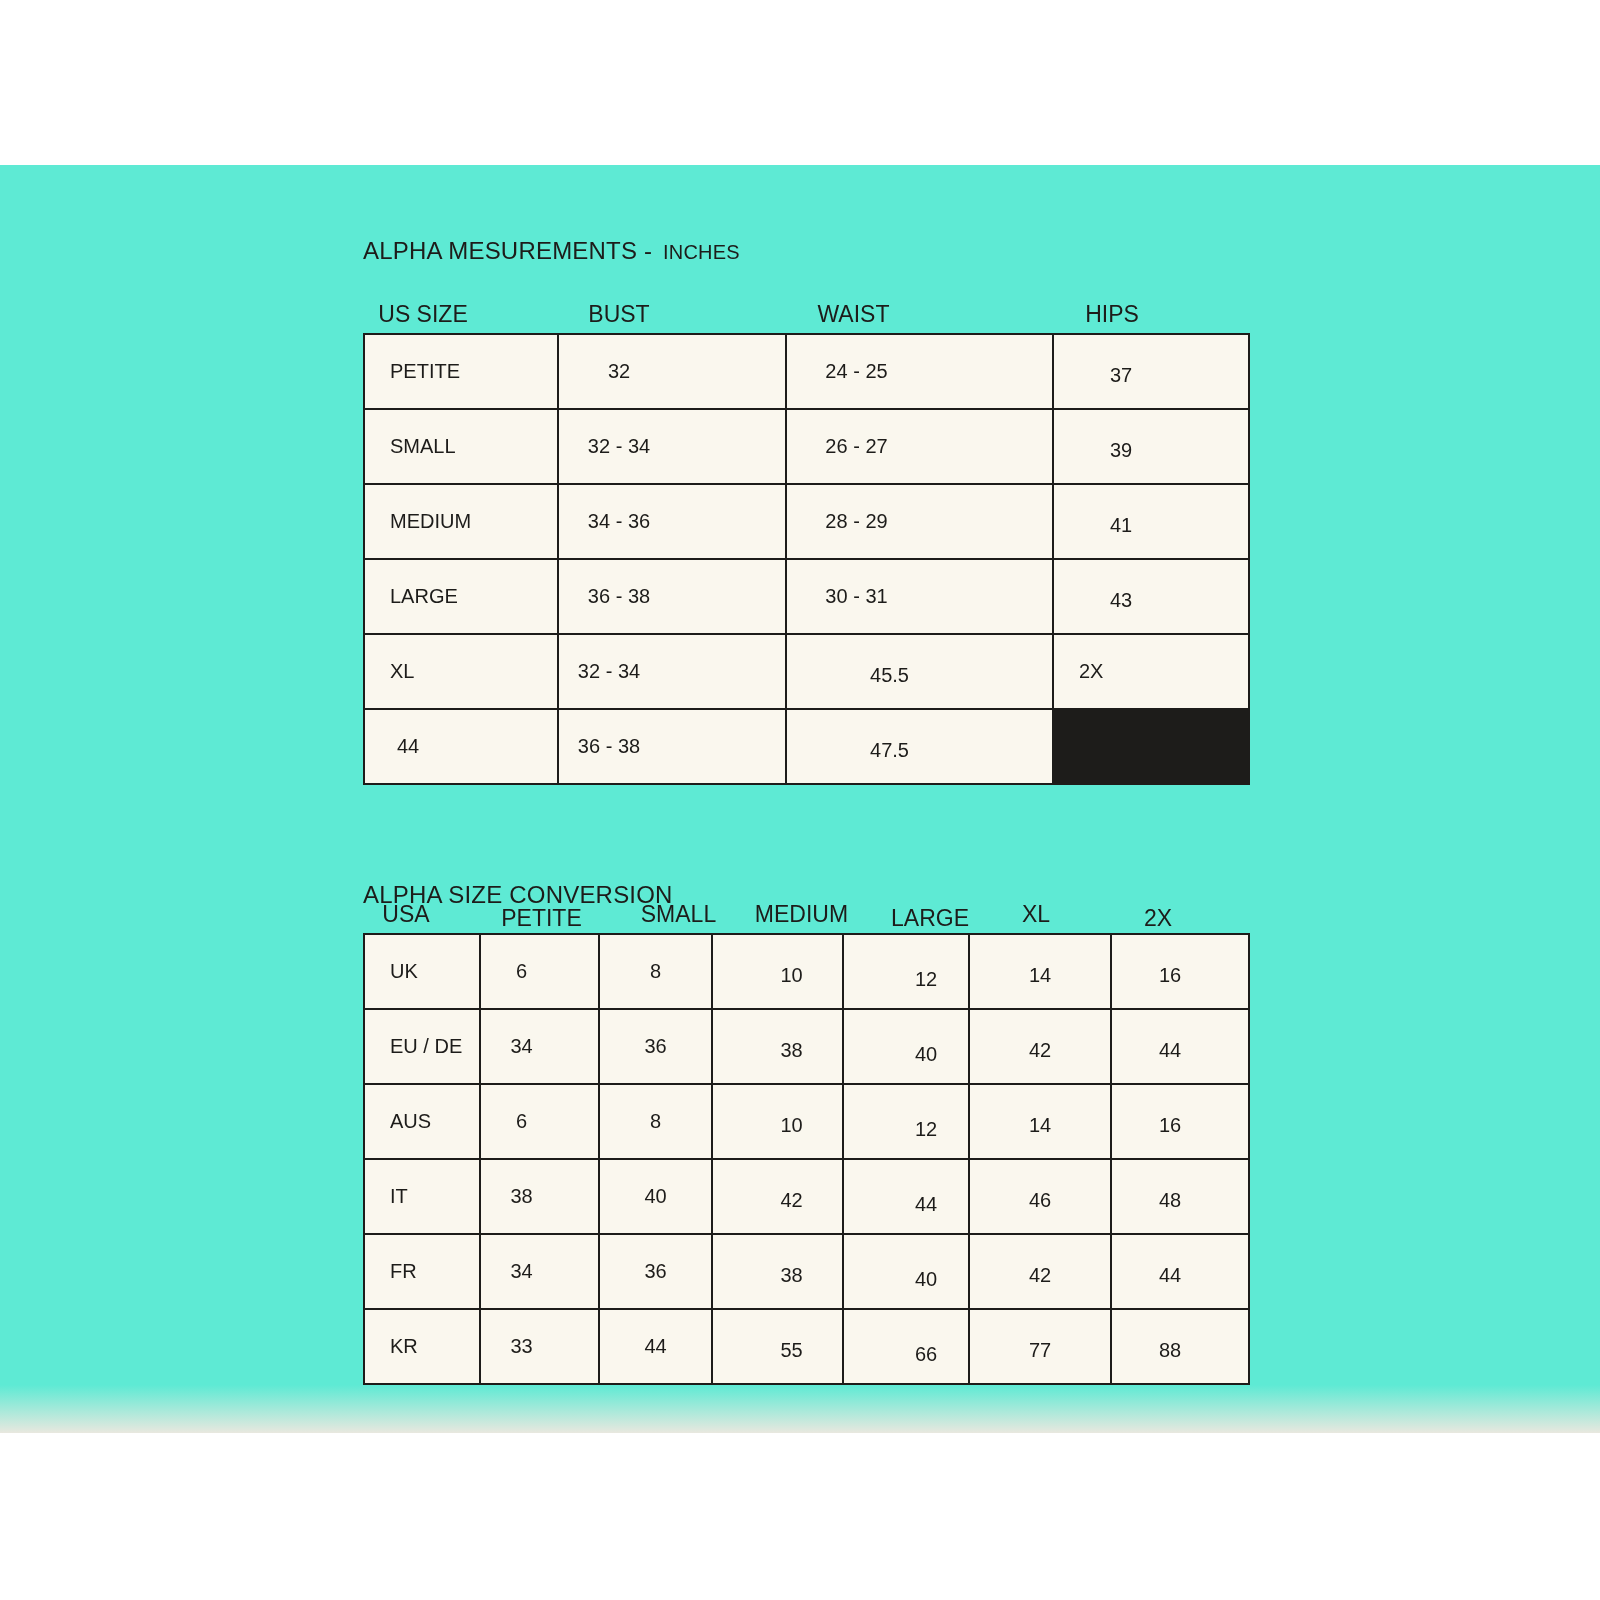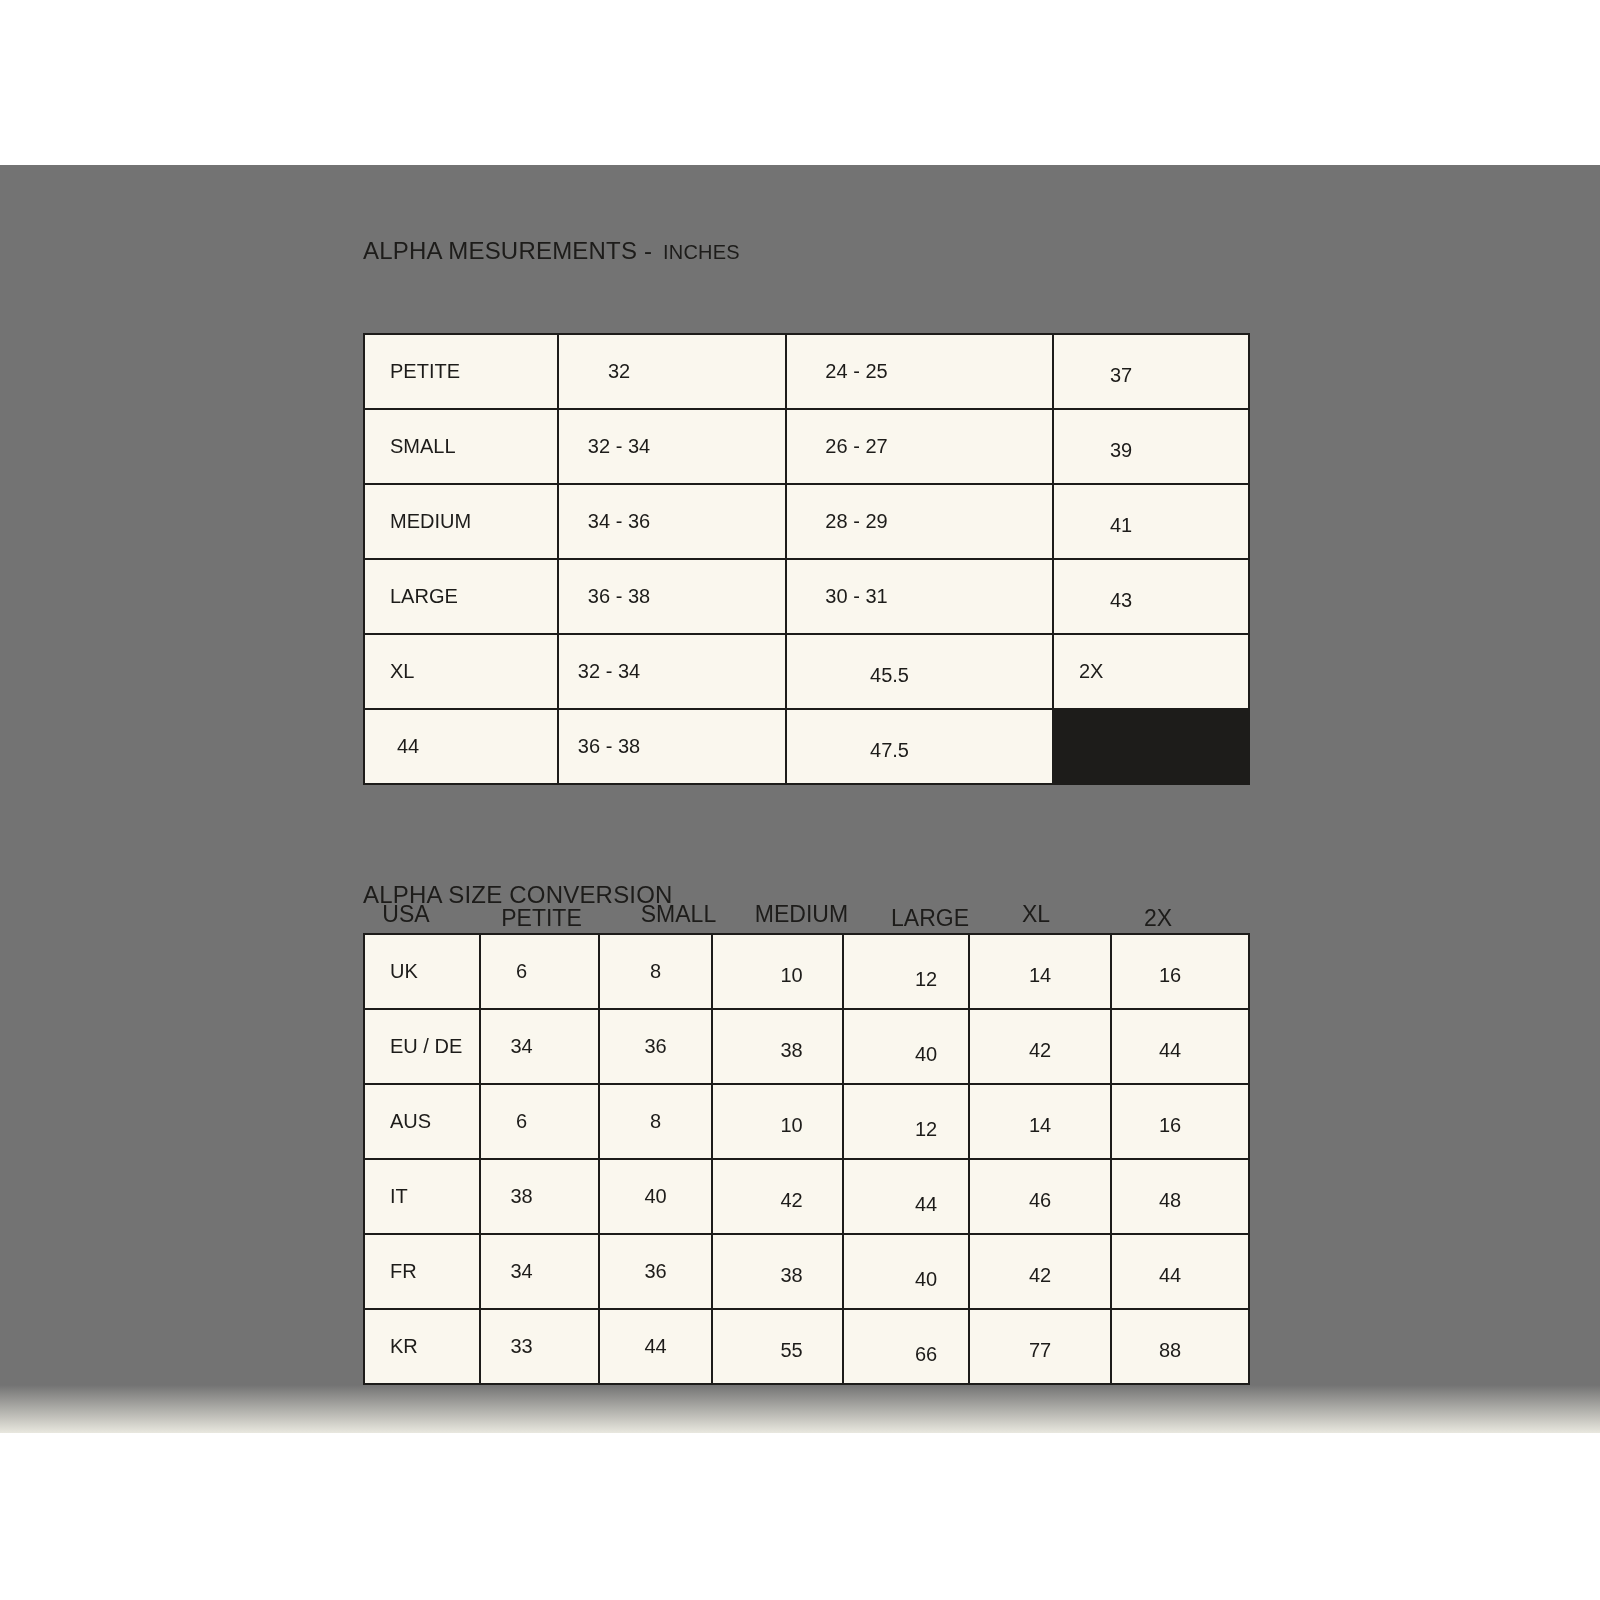--- a/index.html
+++ b/index.html
@@ -7,21 +7,21 @@
     position:relative;
     width:1600px;height:1600px;
     background:#ffffff;
     font-family:"Liberation Sans","DejaVu Sans",sans-serif;
     color:#1d1c1a;
     overflow:hidden;
   }
   .sheet{
     position:absolute;left:0;top:165px;
     width:1600px;height:1268px;
-    background:#737373;
+    background:#5eead4;
   }
   .sheet::after{
     content:"";position:absolute;left:0;bottom:0;width:100%;height:48px;
     background:linear-gradient(to bottom, rgba(250,247,238,0), #e9e8df);
   }
   .title{
     position:absolute;left:363px;
     font-size:24px;letter-spacing:.2px;white-space:nowrap;
   }
   .title .unit{font-size:20px;margin-left:4px;}
@@ -81,20 +81,26 @@
 <body>
 
 <div class="page">
   <div class="sheet">
 
     <div class="title t1-title">
       <span>ALPHA MESUREMENTS -</span>
       <span class="unit">INCHES</span>
     </div>
 
+    <div class="hdr-row t1-cols t1-hdr">
+      <div class="hdr">US SIZE</div>
+      <div class="hdr">BUST</div>
+      <div class="hdr">WAIST</div>
+      <div class="hdr">HIPS</div>
+    </div>
 
     <div class="grid-table t1 t1-cols">
       <div class="cell label">PETITE</div>
       <div class="cell val c-bust">32</div>
       <div class="cell val c-waist">24 - 25</div>
       <div class="cell val c-hips">37</div>
 
       <div class="cell label">SMALL</div>
       <div class="cell val c-bust">32 - 34</div>
       <div class="cell val c-waist">26 - 27</div>

